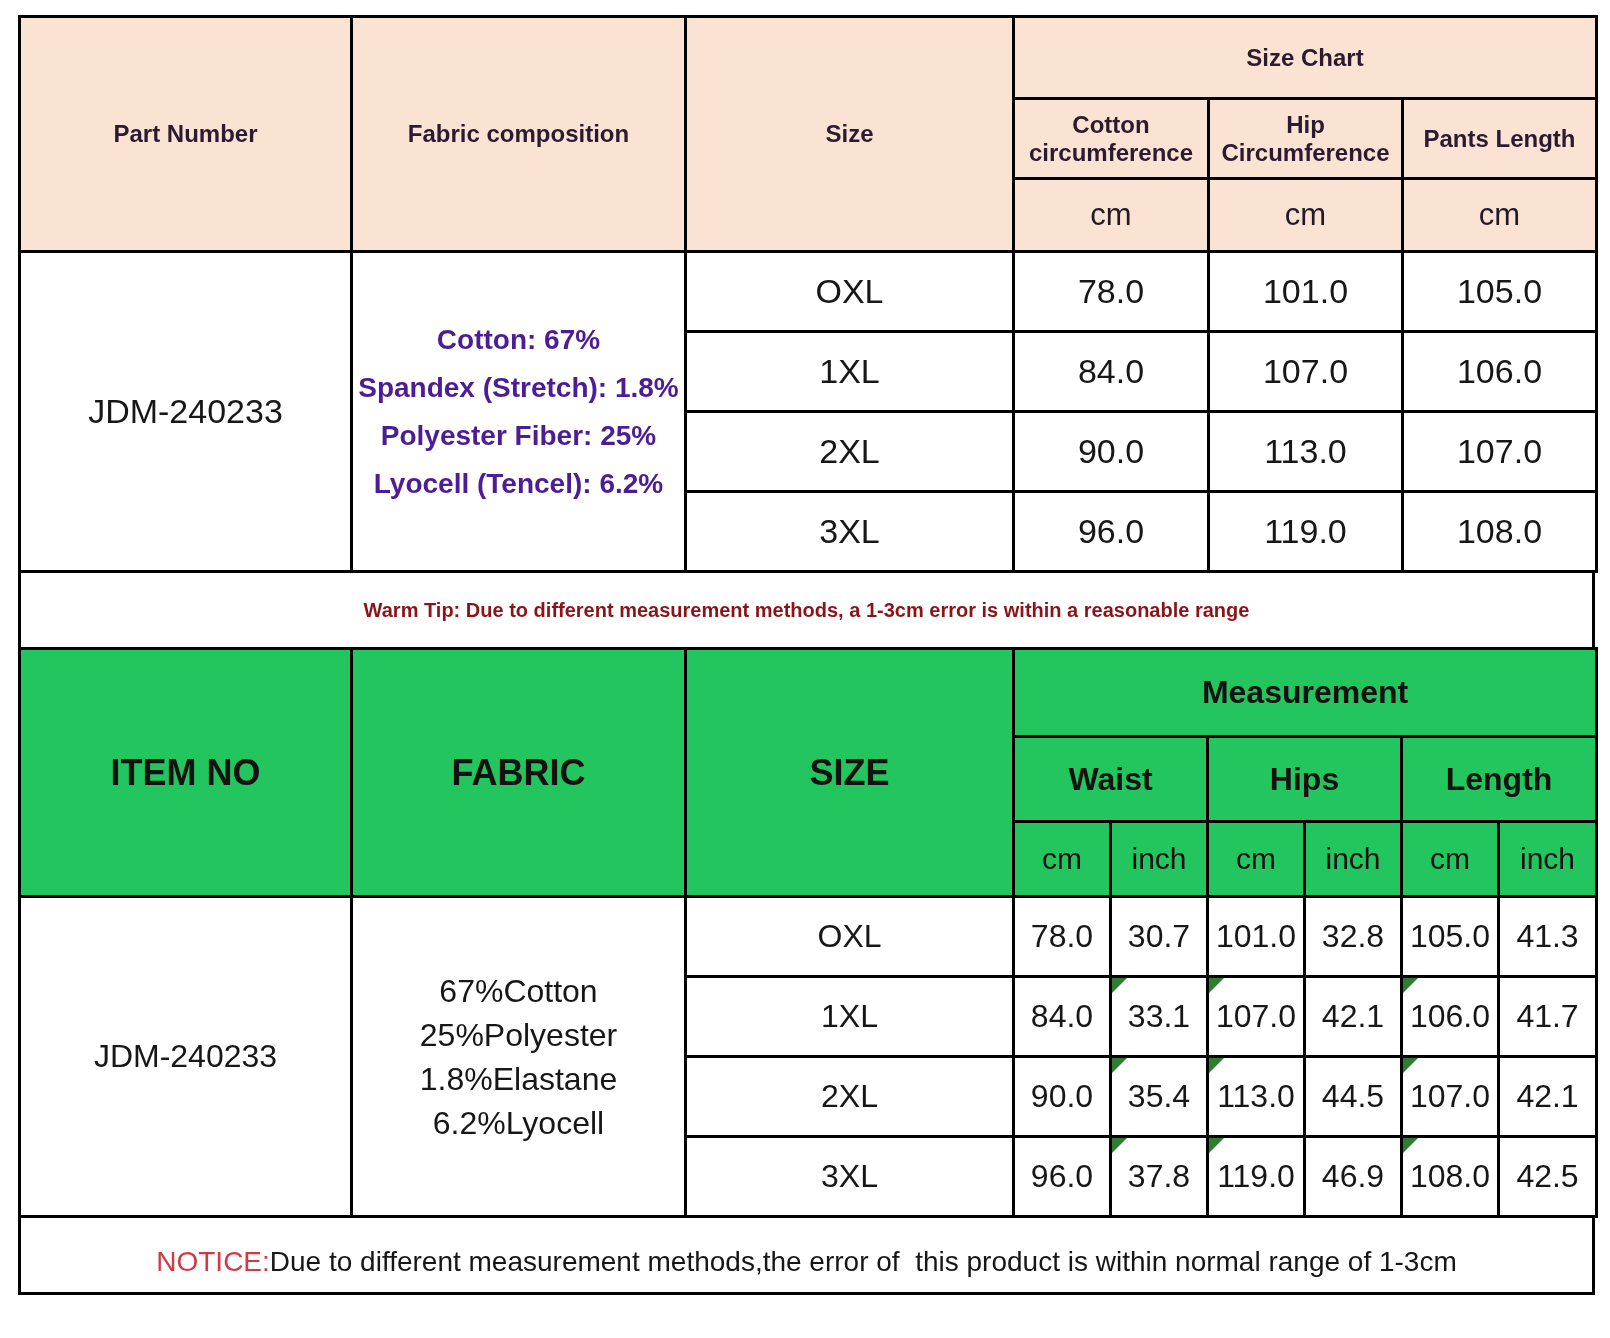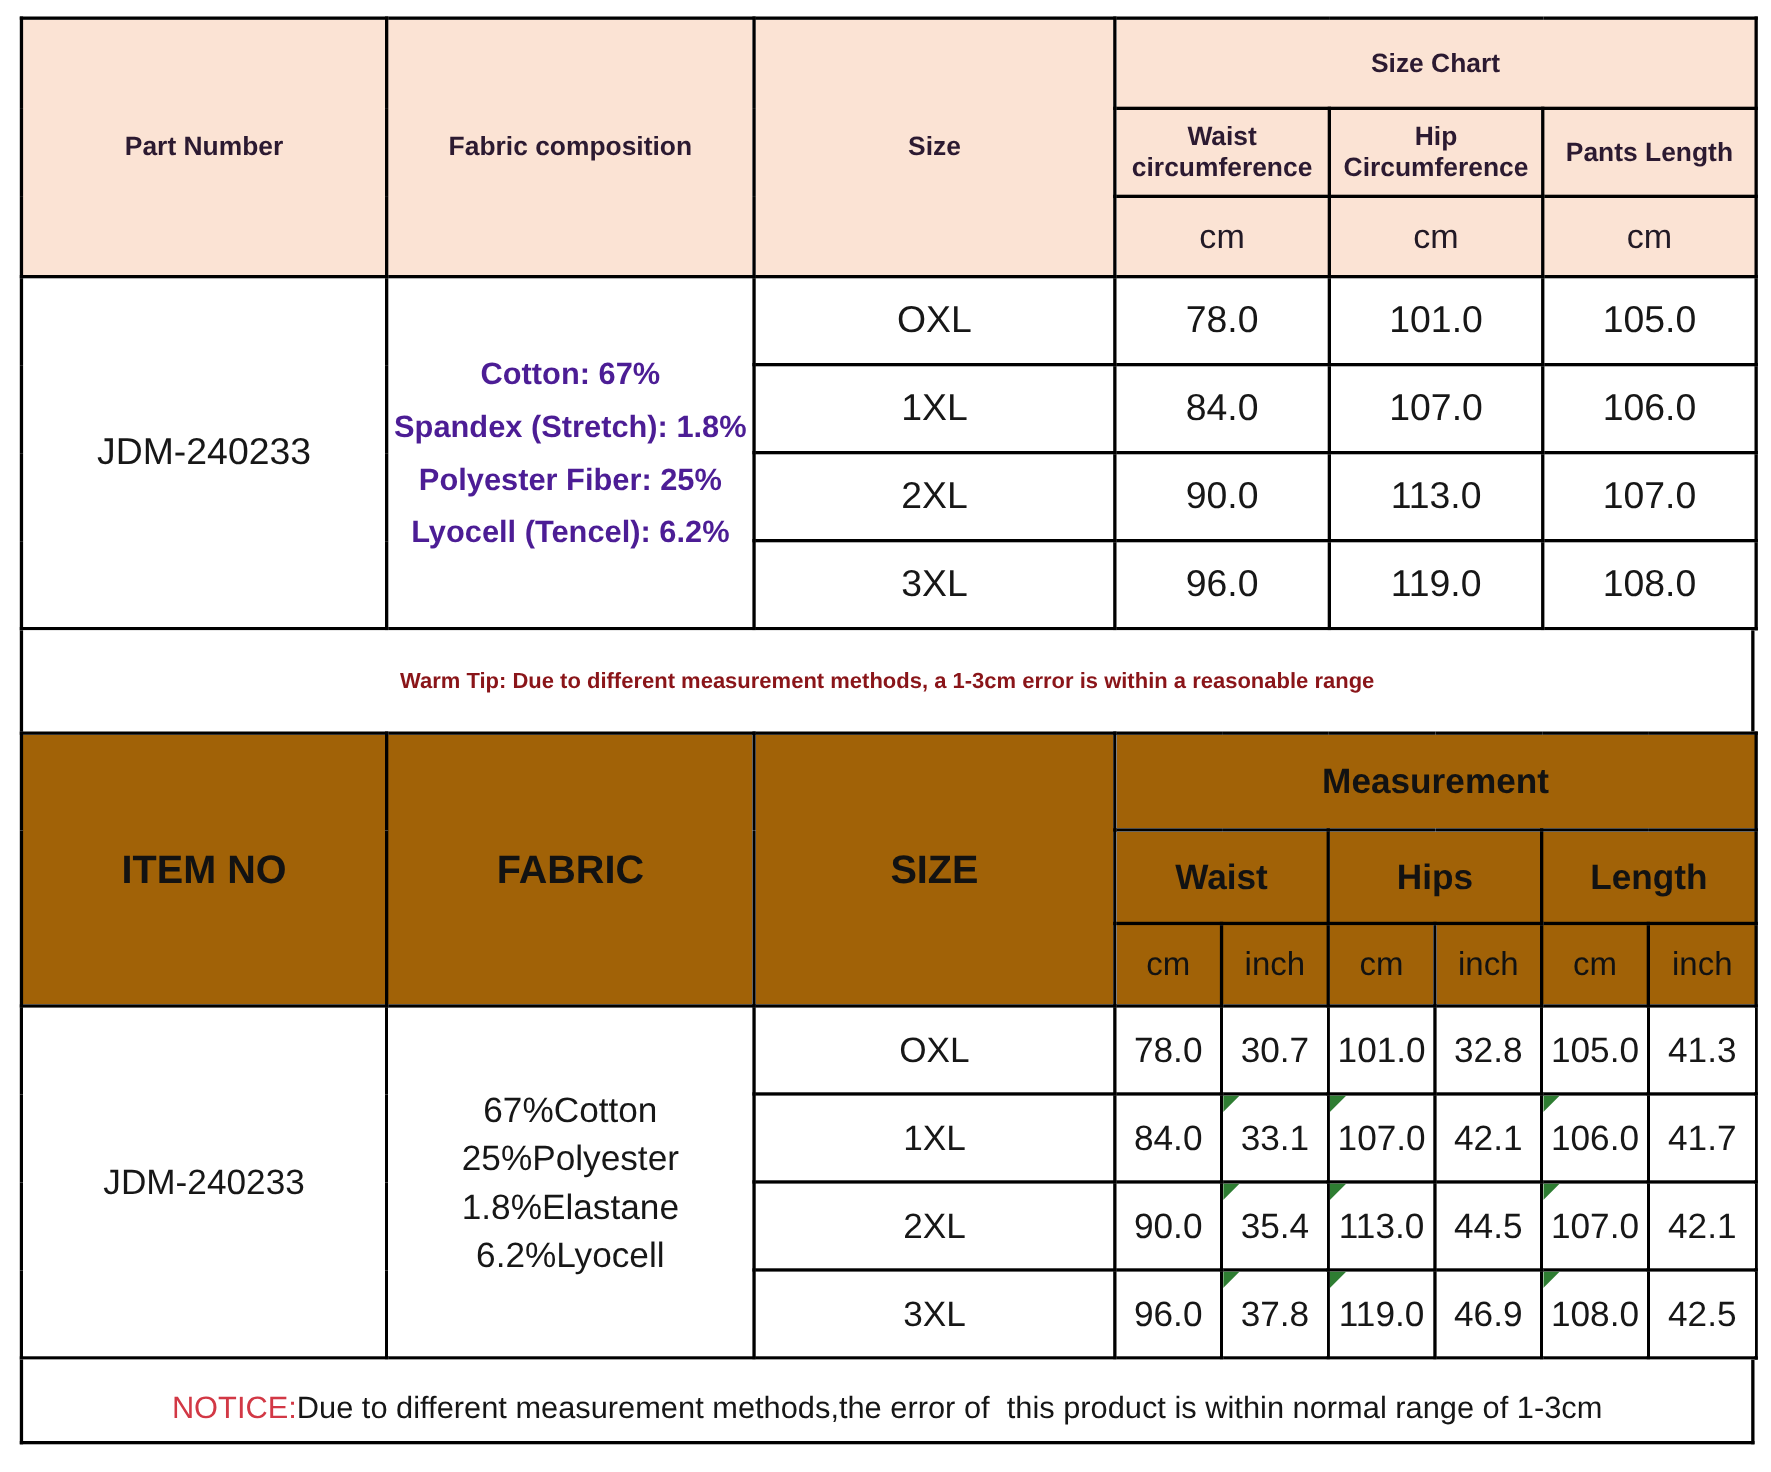--- a/index.html
+++ b/index.html
@@ -21,27 +21,27 @@
 
   
   .t1 thead th { background: #fbe3d4; color: #2c1a31; font-weight: bold; font-size: 24px; }
   .t1 thead th.unit { font-size: 31px; font-weight: normal; color: #221a26; }
   .t1 td { font-size: 34px; color: #171717; background: #fff; }
   .t1 td.fab-val div { font-size: 28px; font-weight: bold; line-height: 48px; color: #4c1d95; }
 
   
   .warm-tip {
     border-left: 3px solid #000; border-right: 3px solid #000;
-    height: 92px; background: #fff;
+    height: 74px; background: #fff;
     display: flex; align-items: center; justify-content: center;
   }
   .warm-tip span { color: #8a1519; font-weight: bold; font-size: 20px; }
 
   
-  .t2 thead th { background: #a16207; color: #121212; font-weight: bold; }
+  .t2 thead th { background: #22c55e; color: #121212; font-weight: bold; }
   .t2 thead th.main-h { font-size: 36px; }
   .t2 thead th.meas-h { font-size: 32px; }
   .t2 thead th.grp-h  { font-size: 32px; }
   .t2 thead th.unit   { font-size: 30px; font-weight: normal; }
   .t2 td { font-size: 32px; color: #171717; background: #fff; position: relative; }
   .t2 td.fab-val div { font-size: 32px; line-height: 44px; }
   .corner {
     position: absolute; top: 0; left: 0; width: 0; height: 0;
     border-top: 15px solid #2e7d32; border-right: 15px solid transparent;
   }
@@ -72,21 +72,21 @@
           <col style="width:194px">
       </colgroup>
       <thead>
         <tr style="height:82px">
           <th rowspan="3">Part Number</th>
           <th rowspan="3">Fabric composition</th>
           <th rowspan="3">Size</th>
           <th colspan="3">Size Chart</th>
         </tr>
         <tr style="height:80px">
-          <th>Waist circumference</th>
+          <th>Cotton circumference</th>
           <th>Hip Circumference</th>
           <th>Pants Length</th>
         </tr>
         <tr style="height:73px">
           <th class="unit">cm</th>
           <th class="unit">cm</th>
           <th class="unit">cm</th>
         </tr>
       </thead>
       <tbody>

